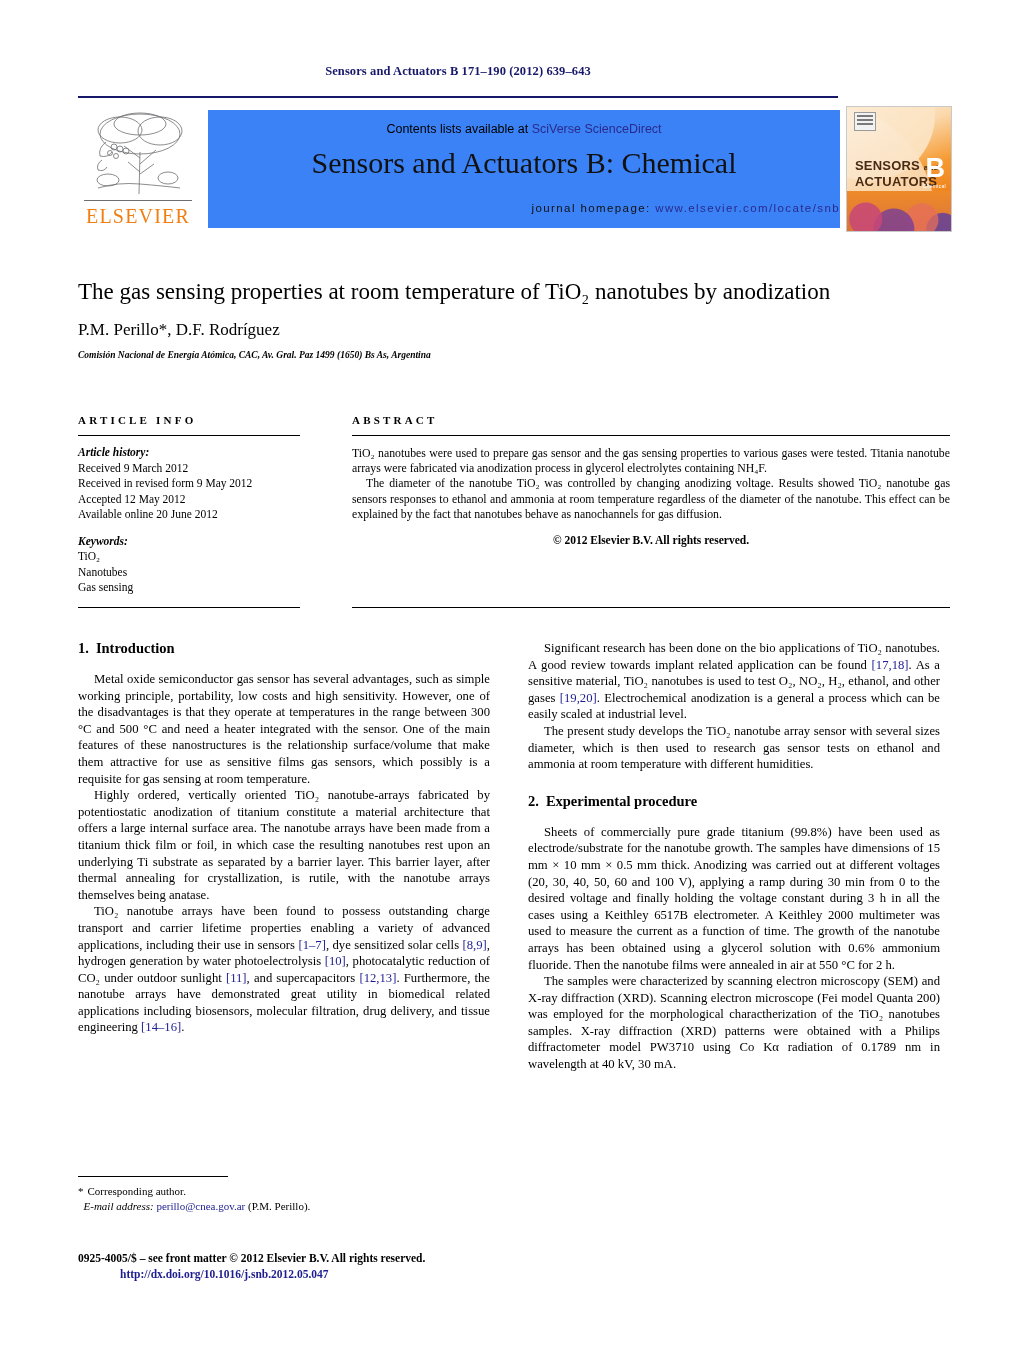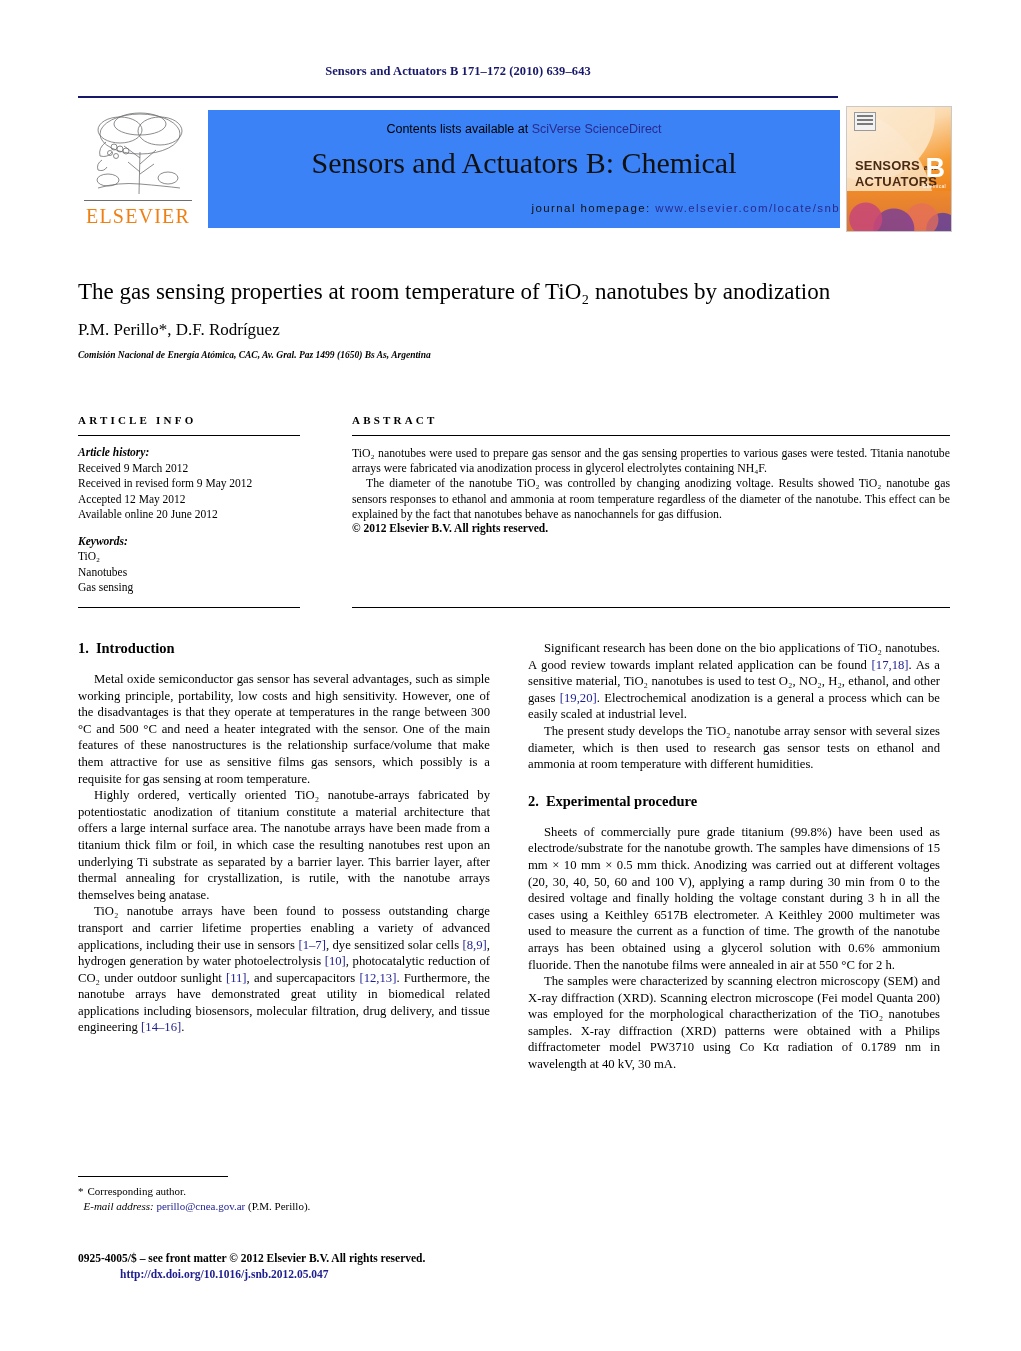--- a/index.html
+++ b/index.html
@@ -292,21 +292,22 @@
     text-align: justify;
     color: #000;
   }
   .abstract-body p {
     margin: 0;
   }
   .abstract-body p + p {
     text-indent: 14px;
   }
   .copyright {
-    text-align: left;
+    margin-top: 12px;
+    text-align: center;
     font-family: "Liberation Serif", serif;
     font-weight: bold;
     font-size: 11.5px;
   }
 
   
   .col-left {
     position: absolute;
     left: 78px; top: 640px;
     width: 412px;
@@ -363,21 +364,21 @@
     line-height: 15.5px;
     font-weight: bold;
   }
   .footer-block .doi { color: #1d1d8f; font-weight: bold; padding-left: 42px; }
 </style>
 </head>
 <body>
 
 <div class="page">
 
-  <div class="running-head">Sensors and Actuators B 171–172 (2010) 639–643</div>
+  <div class="running-head">Sensors and Actuators B 171–190 (2012) 639–643</div>
   <div class="rule-navy"></div>
 
   <div class="masthead">
 
     <div class="elsevier-logo">
       <svg class="elsevier-tree" viewBox="0 0 108 92">
         <g stroke="#6d6e71" stroke-width="0.8" fill="none">
           <ellipse cx="56" cy="26" rx="40" ry="20"></ellipse>
           <ellipse cx="36" cy="22" rx="22" ry="13"></ellipse>
           <ellipse cx="76" cy="23" rx="22" ry="14"></ellipse>

